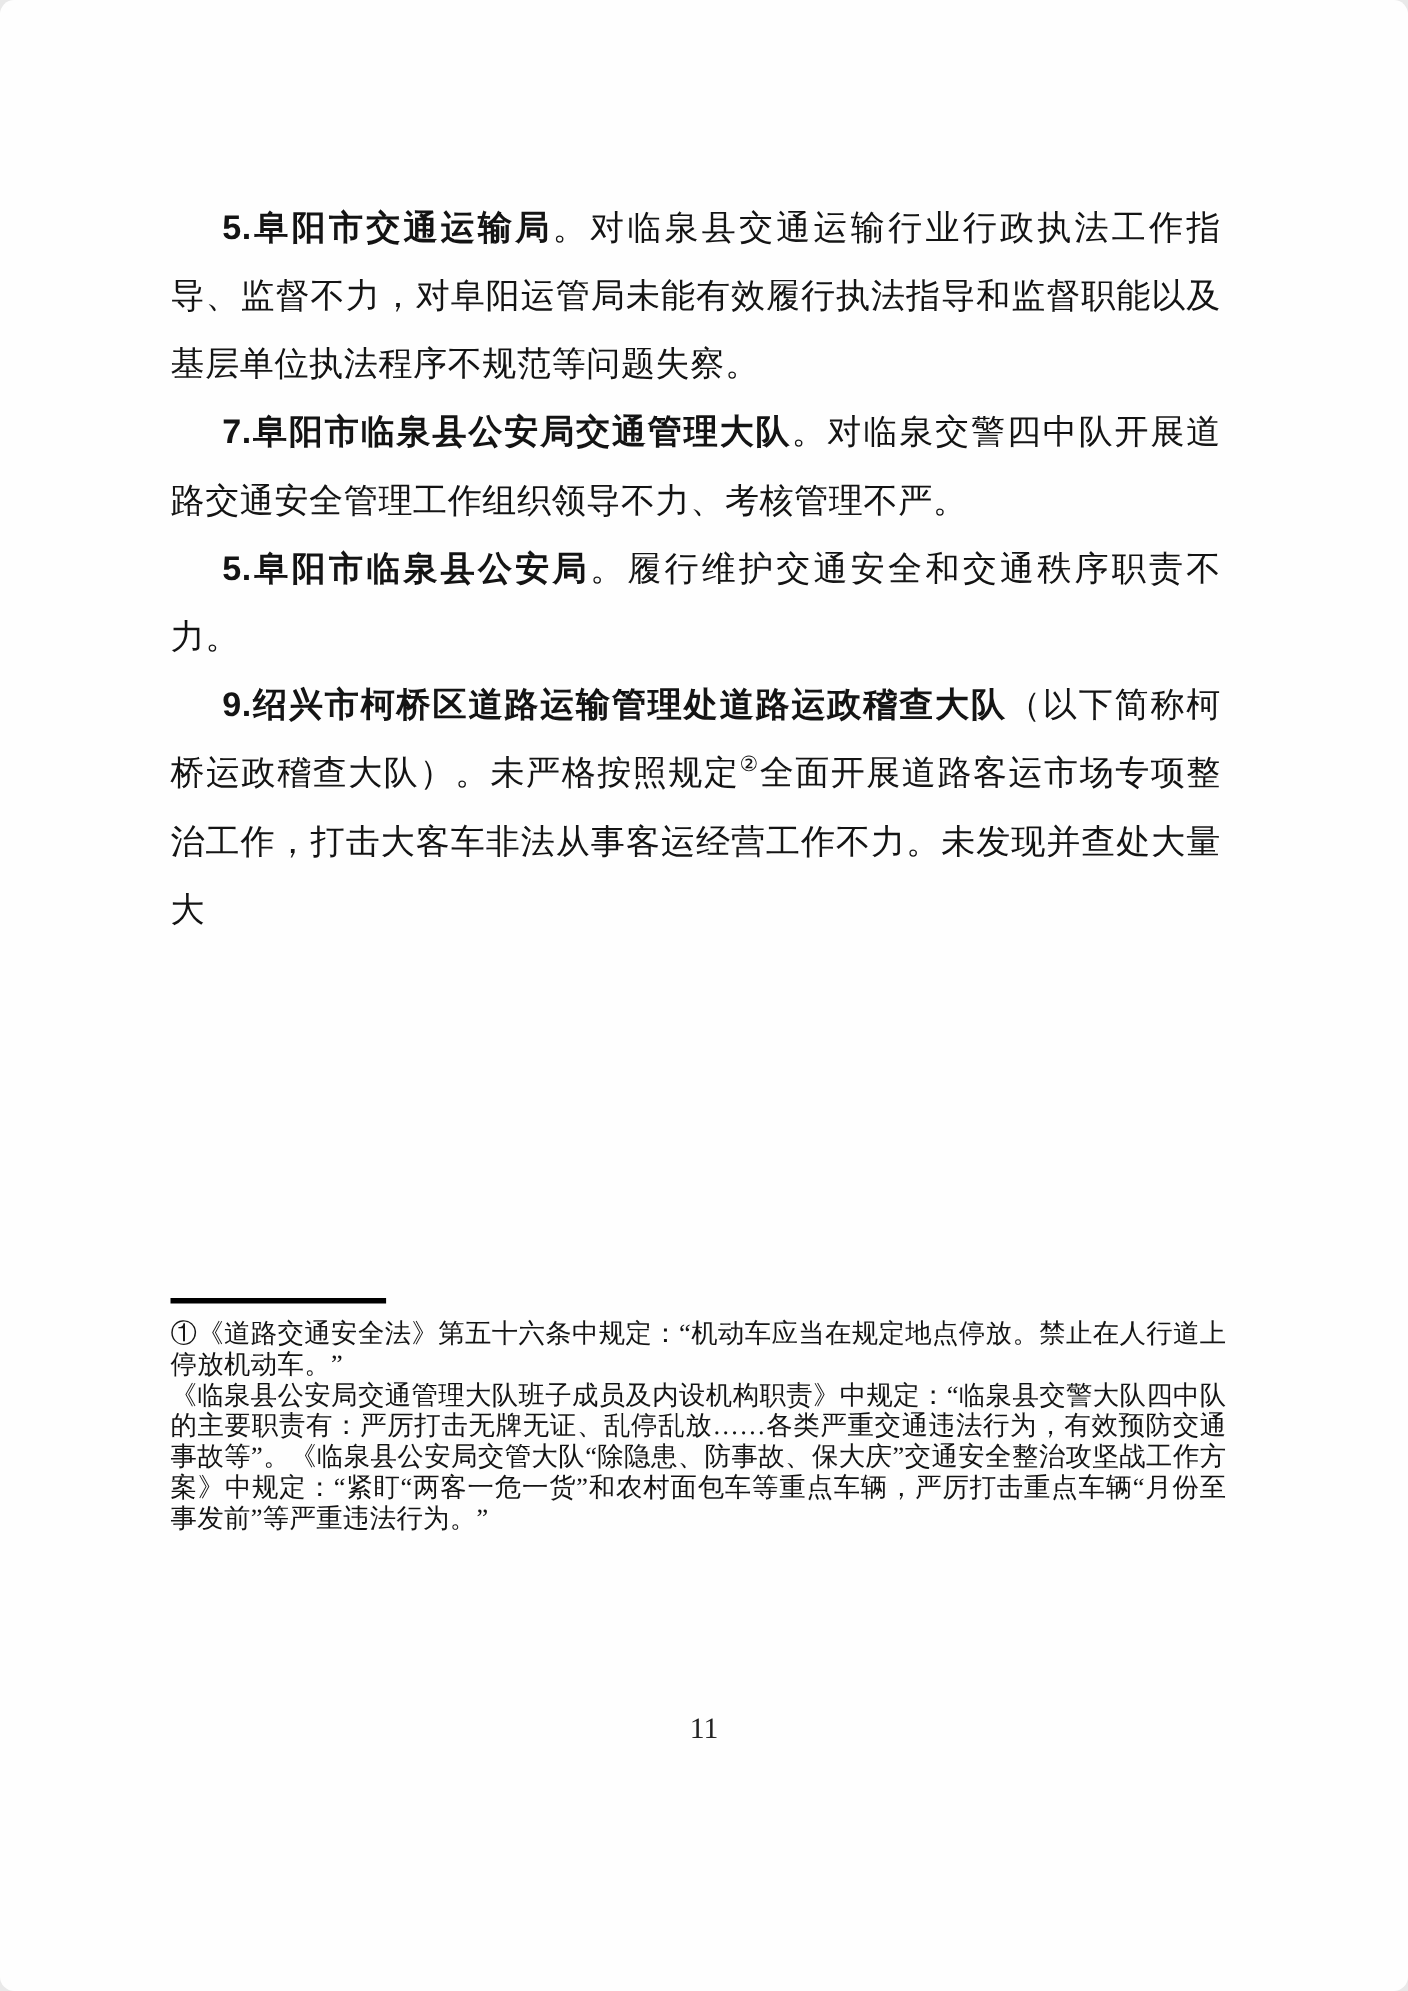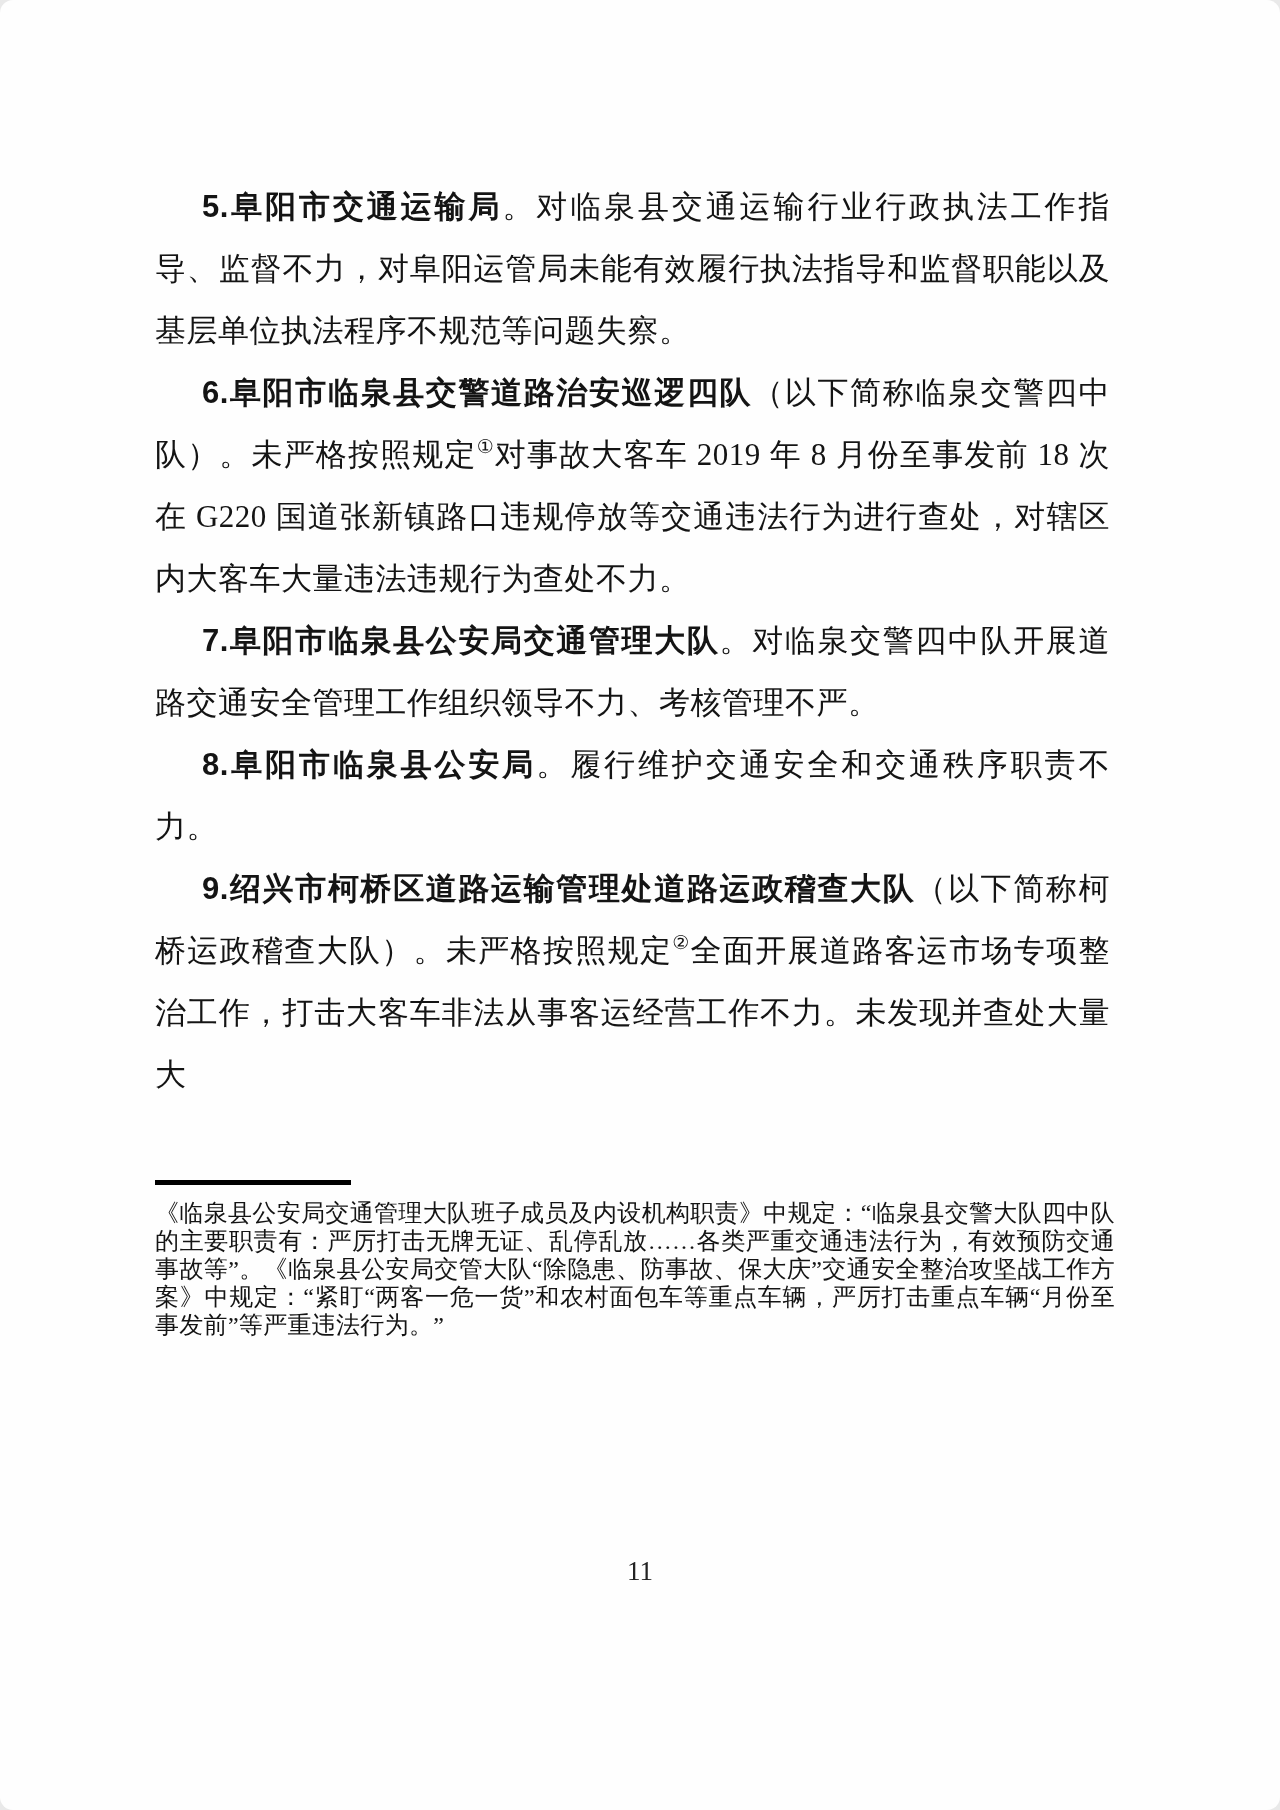--- a/index.html
+++ b/index.html
@@ -72,30 +72,30 @@
 </style>
 </head>
 <body>
 
 <div class="page">
 
   <div class="content">
 
     <p class="body-para"><span class="para-heading">5.阜阳市交通运输局</span><span>。对临泉县交通运输行业行政执法工作指导、监督不力，对阜阳运管局未能有效履行执法指导和监督职能以及基层单位执法程序不规范等问题失察。</span></p>
 
-    <p class="body-para"><span class="para-heading">6.阜阳市临泉县交警道路治安巡逻四队</span><span>（以下简称临泉交警四中队）。未严格按照规定</span><sup class="fn-sup">①</sup><span>对事故大客车 2019 年 8 月份至事发前 18 次在 G220 国道张新镇路口违规停放等交通违法行为进行查处，对辖区内大客车大量违法违规行为查处不力。</span></p>
 
     <p class="body-para"><span class="para-heading">7.阜阳市临泉县公安局交通管理大队</span><span>。对临泉交警四中队开展道路交通安全管理工作组织领导不力、考核管理不严。</span></p>
 
-    <p class="body-para"><span class="para-heading">8.阜阳市临泉县公安局</span><span>。履行维护交通安全和交通秩序职责不力。</span></p>
+    <p class="body-para"><span class="para-heading">5.阜阳市临泉县公安局</span><span>。履行维护交通安全和交通秩序职责不力。</span></p>
 
     <p class="body-para"><span class="para-heading">9.绍兴市柯桥区道路运输管理处道路运政稽查大队</span><span>（以下简称柯桥运政稽查大队）。未严格按照规定</span><sup class="fn-sup">②</sup><span>全面开展道路客运市场专项整治工作，打击大客车非法从事客运经营工作不力。未发现并查处大量大</span></p>
 
   </div>
 
   <div class="footnote-block">
     <div class="footnote-rule"></div>
+    <p class="footnote-para">①《道路交通安全法》第五十六条中规定：“机动车应当在规定地点停放。禁止在人行道上停放机动车。”</p>
     <p class="footnote-para">《临泉县公安局交通管理大队班子成员及内设机构职责》中规定：“临泉县交警大队四中队的主要职责有：严厉打击无牌无证、乱停乱放……各类严重交通违法行为，有效预防交通事故等”。《临泉县公安局交管大队“除隐患、防事故、保大庆”交通安全整治攻坚战工作方案》中规定：“紧盯“两客一危一货”和农村面包车等重点车辆，严厉打击重点车辆“月份至事发前”等严重违法行为。”</p>
   </div>
 
   <div class="page-number">11</div>
 
 </div>
 
 </body></html>

